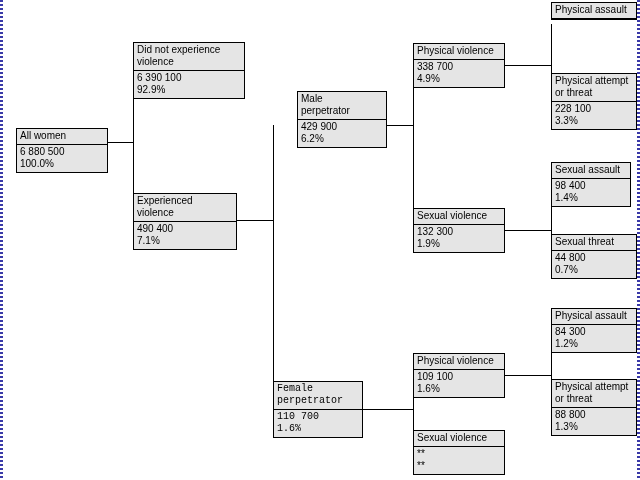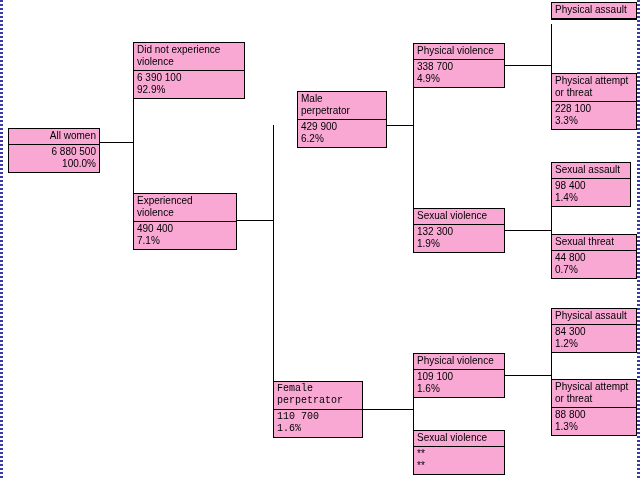--- a/index.html
+++ b/index.html
@@ -36,21 +36,21 @@
     background: #000000;
   }
   .link.h { height: 1px; }
   .link.v { width: 1px; }
 
   
   .node {
     position: absolute;
     box-sizing: border-box;
     border: 1px solid #000000;
-    background: #f9a8d4;
+    background: #e5e5e5;
     font-size: 10px;
     line-height: 12px;
     color: #000000;
   }
   .node .label {
     padding: 1px 3px 2px 3px;
     border-bottom: 1px solid #000000;
     white-space: pre-line;
   }
   .node .values {
@@ -96,21 +96,21 @@
   <div class="link h" style="left:363px; top:409px; width:50px;"></div>
   <div class="link v" style="left:413px; top:375px; height:77px;"></div>
   <div class="link h" style="left:413px; top:375px; width:1px;"></div>
   <div class="link h" style="left:413px; top:452px; width:1px;"></div>
 
   <div class="link h" style="left:505px; top:375px; width:46px;"></div>
   <div class="link v" style="left:551px; top:330px; height:76px;"></div>
   <div class="link h" style="left:551px; top:330px; width:1px;"></div>
   <div class="link h" style="left:551px; top:406px; width:1px;"></div>
 
-  <div class="node" style="left:8px; top:128px; width:92px;text-align:right;">
+  <div class="node" style="left:16px; top:128px; width:92px;">
     <div class="label">All women</div>
     <div class="values">
       <div>6 880 500</div>
       <div>100.0%</div>
     </div>
   </div>
 
   <div class="node" style="left:133px; top:42px; width:112px;">
     <div class="label">Did not experience
 violence</div>

